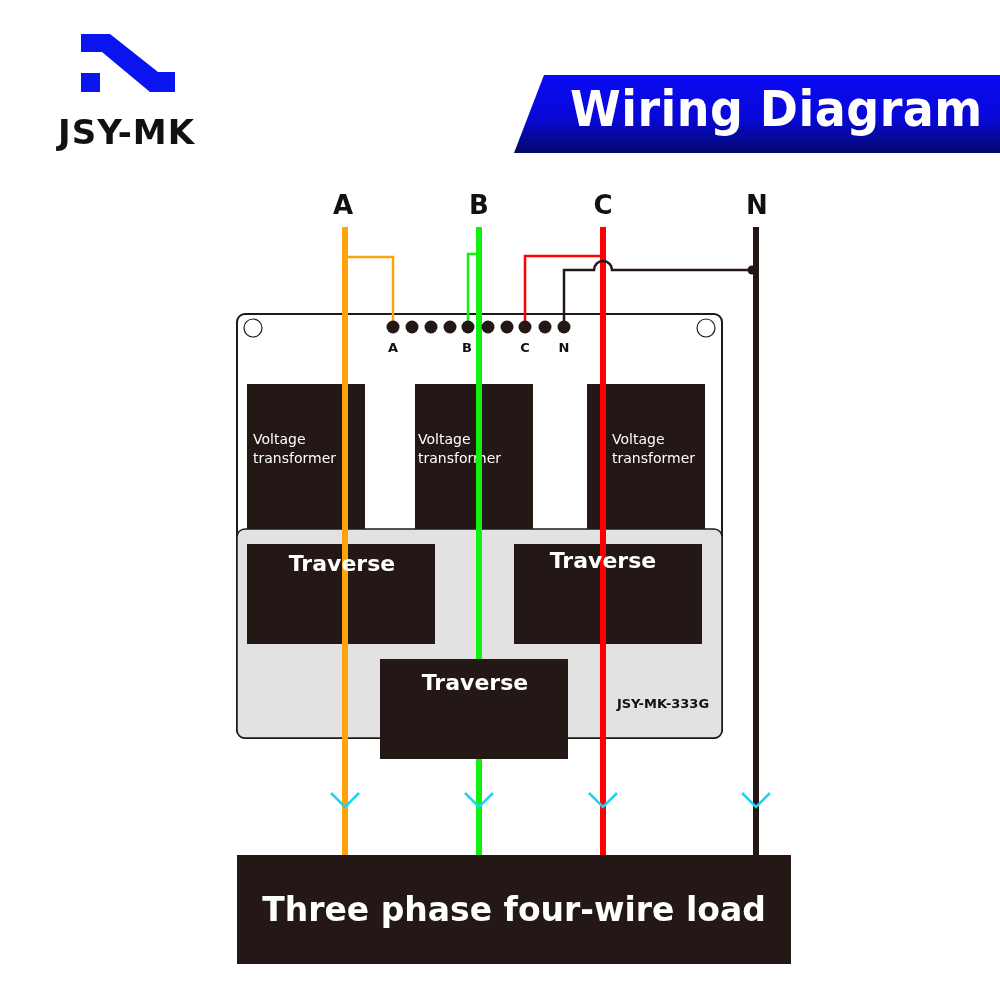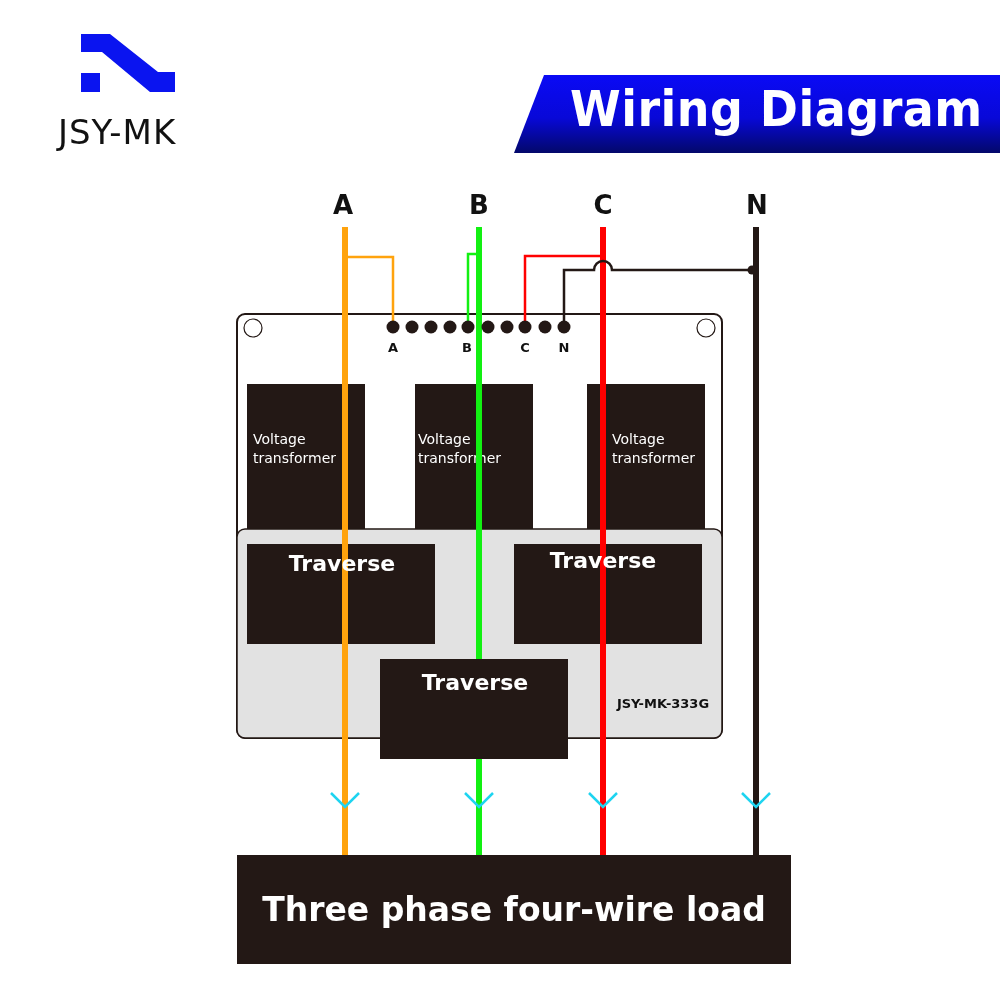--- a/index.html
+++ b/index.html
@@ -1,18 +1,18 @@
 <!DOCTYPE html>
 <html><head>
   <meta charset="utf-8">
   <style>
     html, body { margin:0; padding:0; background:#ffffff; }
     body { width:1000px; height:1000px; position:relative; overflow:hidden; font-family:"Liberation Sans", "DejaVu Sans", sans-serif; }
     .abs { position:absolute; }
-    .logo-text { left:58px; top:112px; font-size:34px; font-weight:normal; color:#111; letter-spacing:1px; font-family:"DejaVu Sans", sans-serif; }
+    .logo-text { left:58px; top:112px; font-size:34px; font-weight:bold; color:#111; letter-spacing:1px; font-family:"DejaVu Sans", sans-serif; }
     .banner { left:514px; top:75px; width:486px; height:78px; }
     .banner-text { left:570px; top:80px; font-size:50px; font-weight:bold; color:#ffffff; font-family:"DejaVu Sans", sans-serif; letter-spacing:0.5px; transform:scaleX(0.92); transform-origin:left center; white-space:nowrap; }
     svg text { font-family:"DejaVu Sans", sans-serif; }
   </style>
 </head>
 <body>
 
 <svg class="abs" style="left:78px;top:32px" width="102" height="62">
   <polygon points="3,2 32,2 80,40 97,40 97,60 72,60 24,20 3,20" fill="#0a14f0"></polygon>
   <rect x="3" y="41" width="19" height="19" fill="#0a14f0"></rect>

